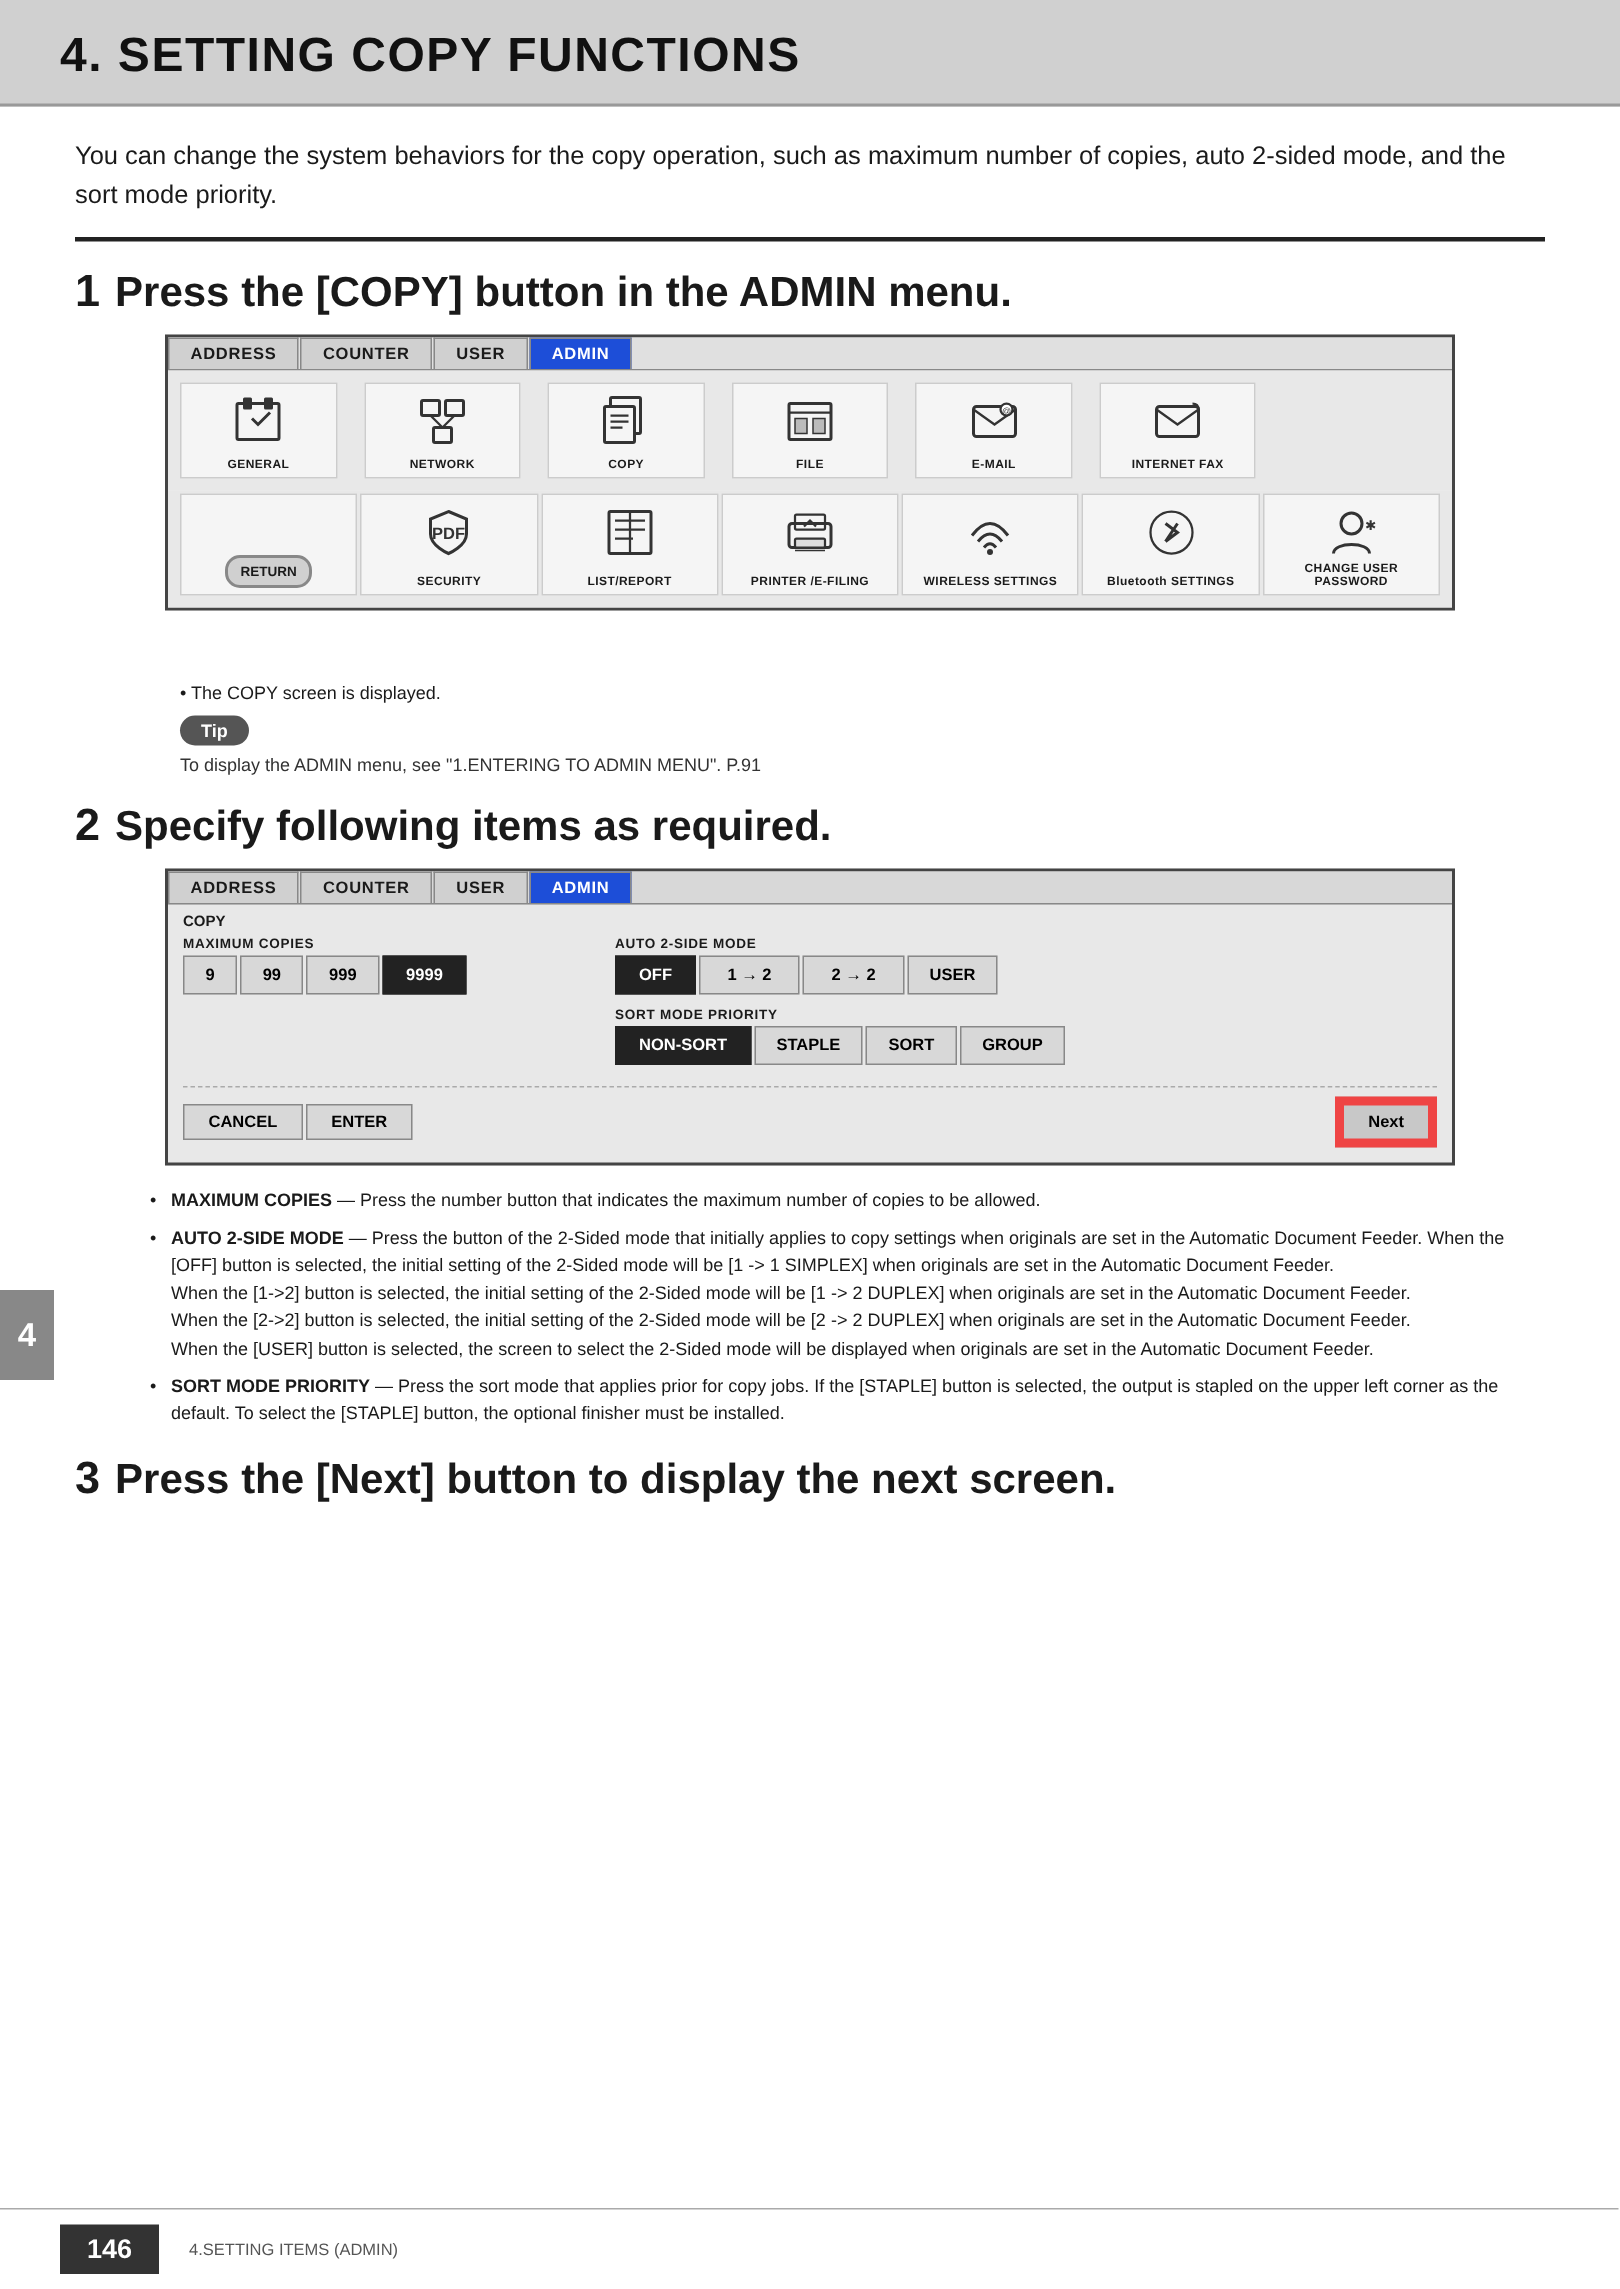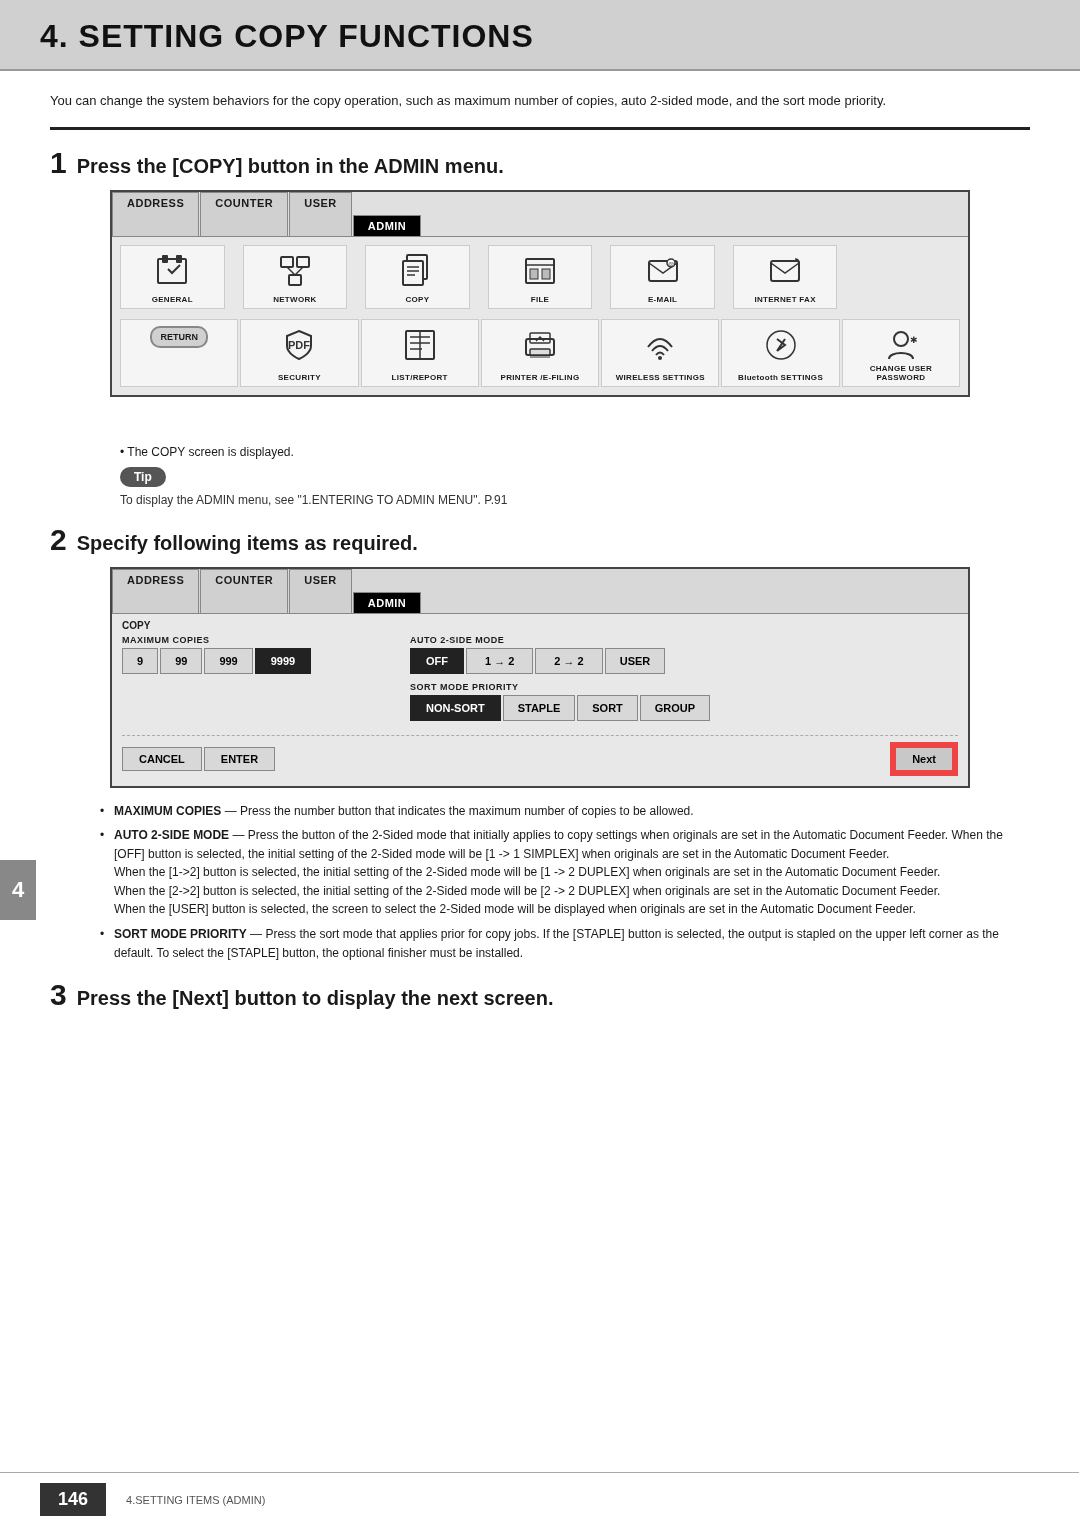--- a/index.html
+++ b/index.html
@@ -46,21 +46,21 @@
       justify-content: center;
     }
 
     
     .content {
       padding: 20px 50px 20px 50px;
     }
 
     
     .intro-text {
-      font-size: 13px;
+      font-size: 17px;
       line-height: 1.5;
       margin-bottom: 18px;
       border-bottom: 3px solid #222;
       padding-bottom: 16px;
     }
 
     
     .step {
       margin-bottom: 18px;
     }
@@ -69,21 +69,21 @@
       align-items: baseline;
       margin-bottom: 12px;
     }
     .step-number {
       font-size: 30px;
       font-weight: 900;
       margin-right: 10px;
       line-height: 1;
     }
     .step-title {
-      font-size: 20px;
+      font-size: 28px;
       font-weight: 900;
     }
 
     
     .screen-mockup {
       border: 2px solid #444;
       margin: 0 60px 14px 60px;
       background: #f0f0f0;
       padding: 0;
     }
@@ -98,23 +98,22 @@
       font-size: 11px;
       font-weight: bold;
       border: 1px solid #888;
       border-bottom: none;
       background: #d0d0d0;
       margin-right: 1px;
       font-family: Arial, sans-serif;
       letter-spacing: 0.5px;
     }
     .menu-tab.active {
-      background: #000000;
+      background: #1d4ed8;
       color: #fff;
-      margin-top: 23px;
     }
 
     .menu-icons-grid {
       display: grid;
       grid-template-columns: repeat(7, 1fr);
       gap: 18px;
       padding: 8px;
       background: #e8e8e8;
     }
     .menu-icon-item {
@@ -435,21 +434,21 @@
               <path d="M28 6 q4 0 4 4" stroke="#333" stroke-width="1.5" fill="none"></path>
               <path d="M28 10 q0 0 0 0" stroke="#333" stroke-width="2" fill="none"></path>
             </svg>
           </div>
           <span class="icon-label">INTERNET FAX</span>
         </div>
       </div>
 
       <div class="menu-icons-grid-row2">
 
-        <div class="menu-icon-item" style="justify-content:flex-start;">
+        <div class="menu-icon-item" style="justify-content:flex-end;">
           <div class="return-btn">
             <span>RETURN</span>
           </div>
         </div>
 
         <div class="menu-icon-item">
           <div class="menu-icon-svg">
             <svg width="36" height="36" viewBox="0 0 36 36">
               <path d="M18 4 l12 5 v10 c0 8-12 13-12 13 S6 27 6 19 V9 z" fill="none" stroke="#333" stroke-width="2"></path>
               <text x="18" y="22" font-size="11" text-anchor="middle" fill="#333" font-weight="bold">PDF</text>

